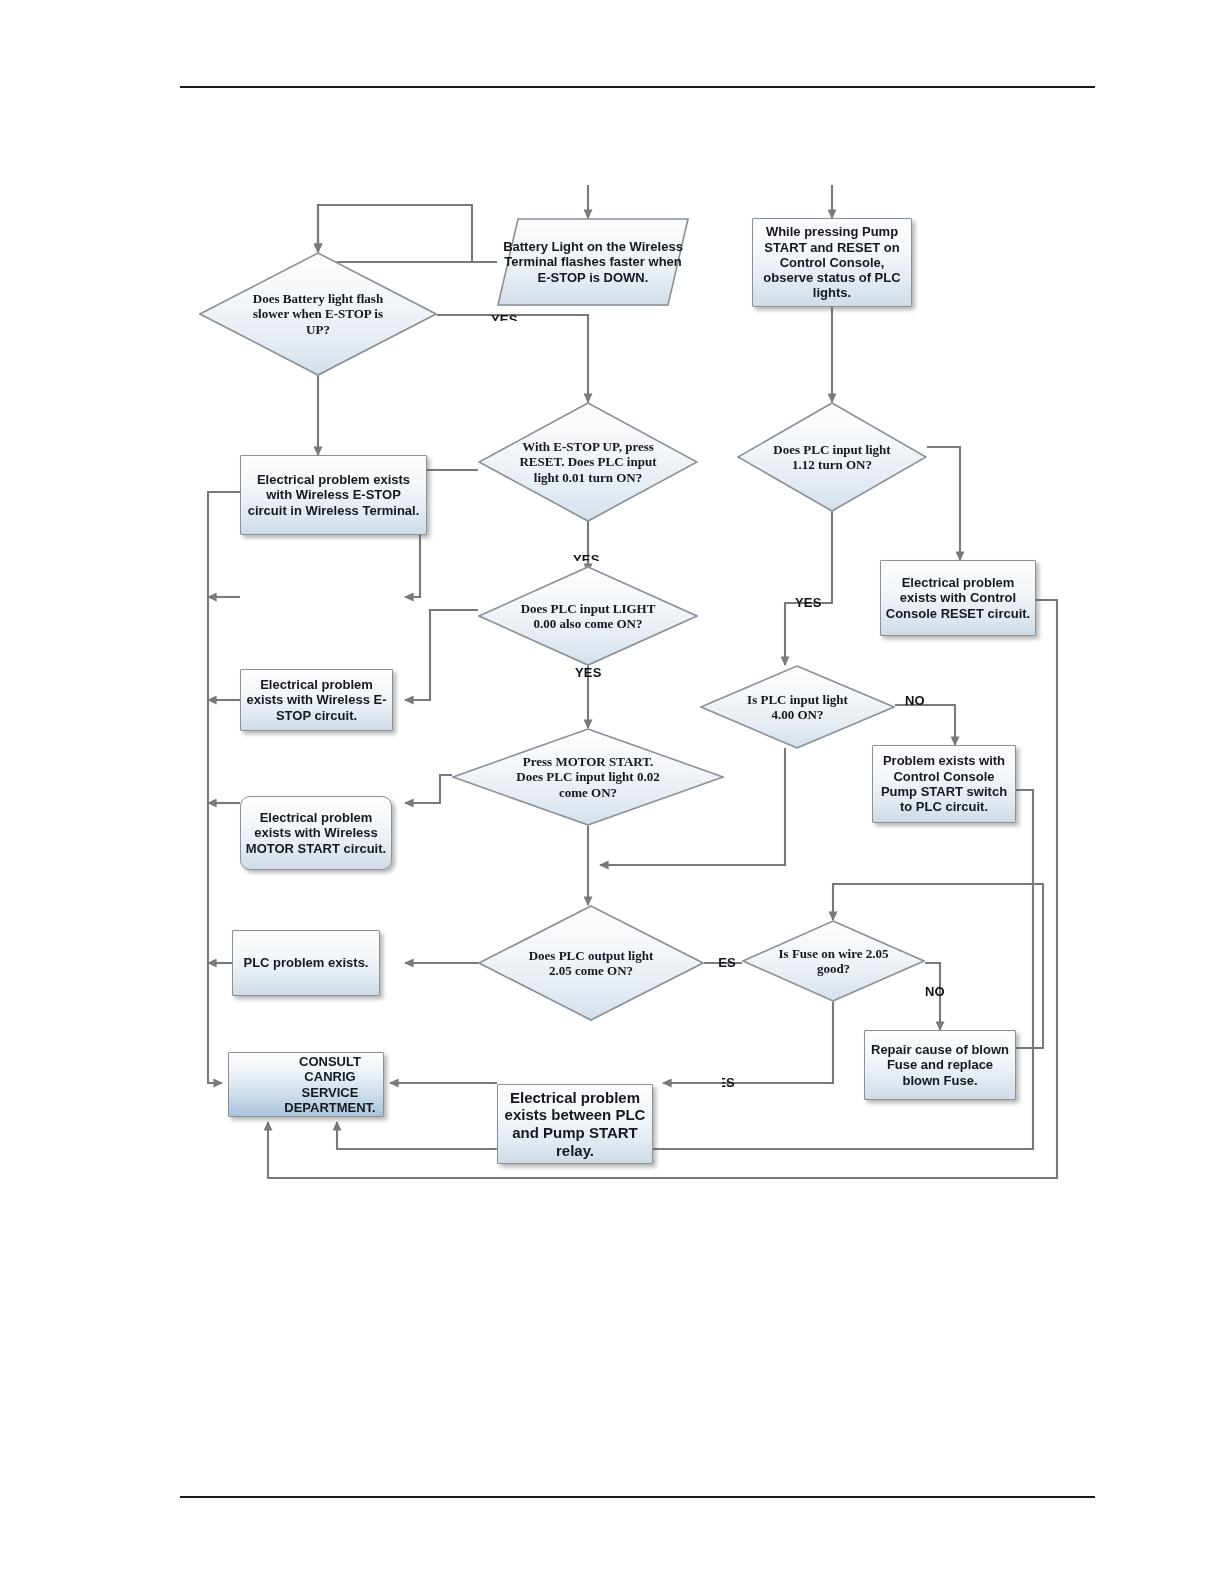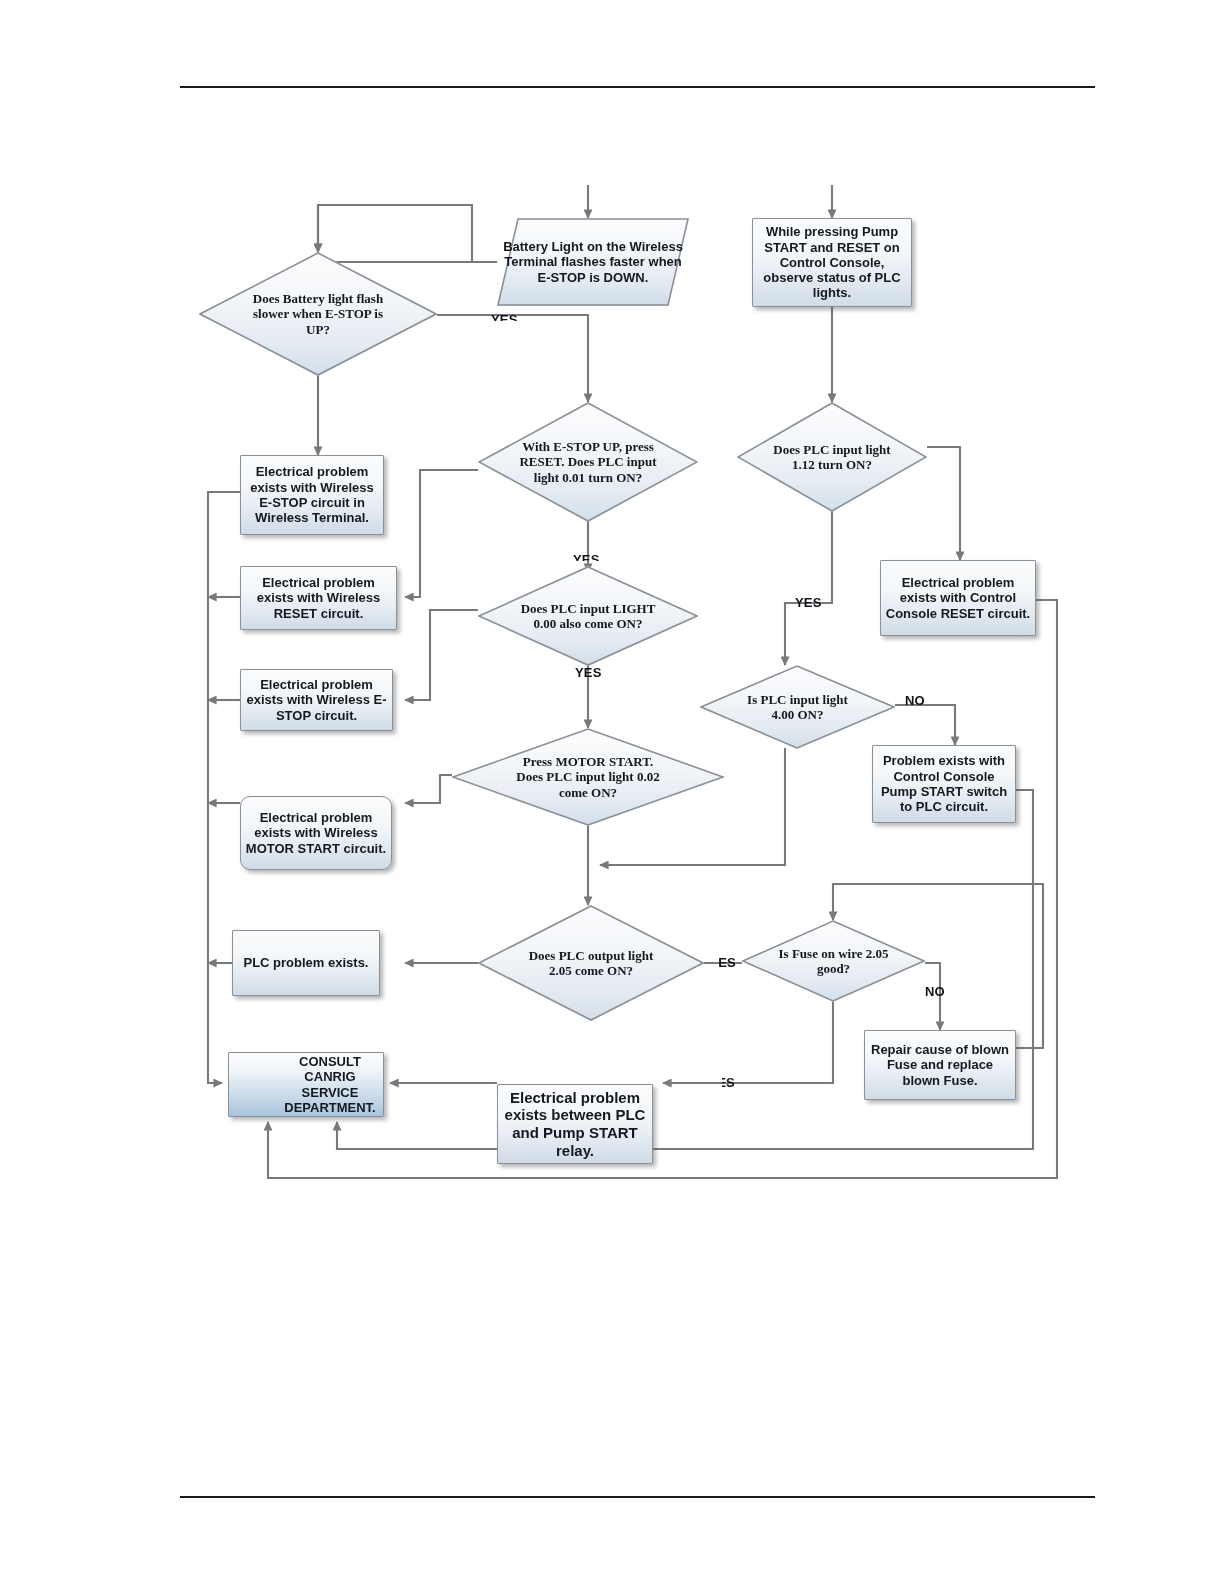--- a/index.html
+++ b/index.html
@@ -242,27 +242,24 @@
     </div>
 
     <div class="node dia" style="left:737px; top:402px; width:190px; height:110px; font-size:13px;">
       <div class="shape"></div>
       <svg class="edge" viewBox="0 0 190 110" preserveAspectRatio="none">
         <polygon points="95,1 189,55 95,109 1,55" fill="none" stroke="#8b8f96" stroke-width="1.6"></polygon>
       </svg>
       <div class="txt" style="max-width:126px;">Does PLC input light 1.12 turn ON?</div>
     </div>
 
-    <div class="node box" style="left:240px; top:455px; width:144px; height:80px; font-size:13px;">
+    <div class="node box" style="left:240px; top:455px; width:187px; height:80px; font-size:13px;">
       <div class="txt">Electrical problem exists with Wireless E-STOP circuit in Wireless Terminal.</div>
     </div>
 
-    <div class="node box" style="left:240px; top:566px; width:157px; height:64px; font-size:13px;">
-      <div class="txt">Electrical problem exists with Wireless RESET circuit.</div>
-    </div>
 
     <div class="node dia" style="left:478px; top:566px; width:220px; height:100px; font-size:13px;">
       <div class="shape"></div>
       <svg class="edge" viewBox="0 0 220 100" preserveAspectRatio="none">
         <polygon points="110,1 219,50 110,99 1,50" fill="none" stroke="#8b8f96" stroke-width="1.6"></polygon>
       </svg>
       <div class="txt" style="max-width:140px;">Does PLC input LIGHT 0.00 also come ON?</div>
     </div>
 
     <div class="node box" style="left:880px; top:560px; width:156px; height:76px; font-size:13px;">

